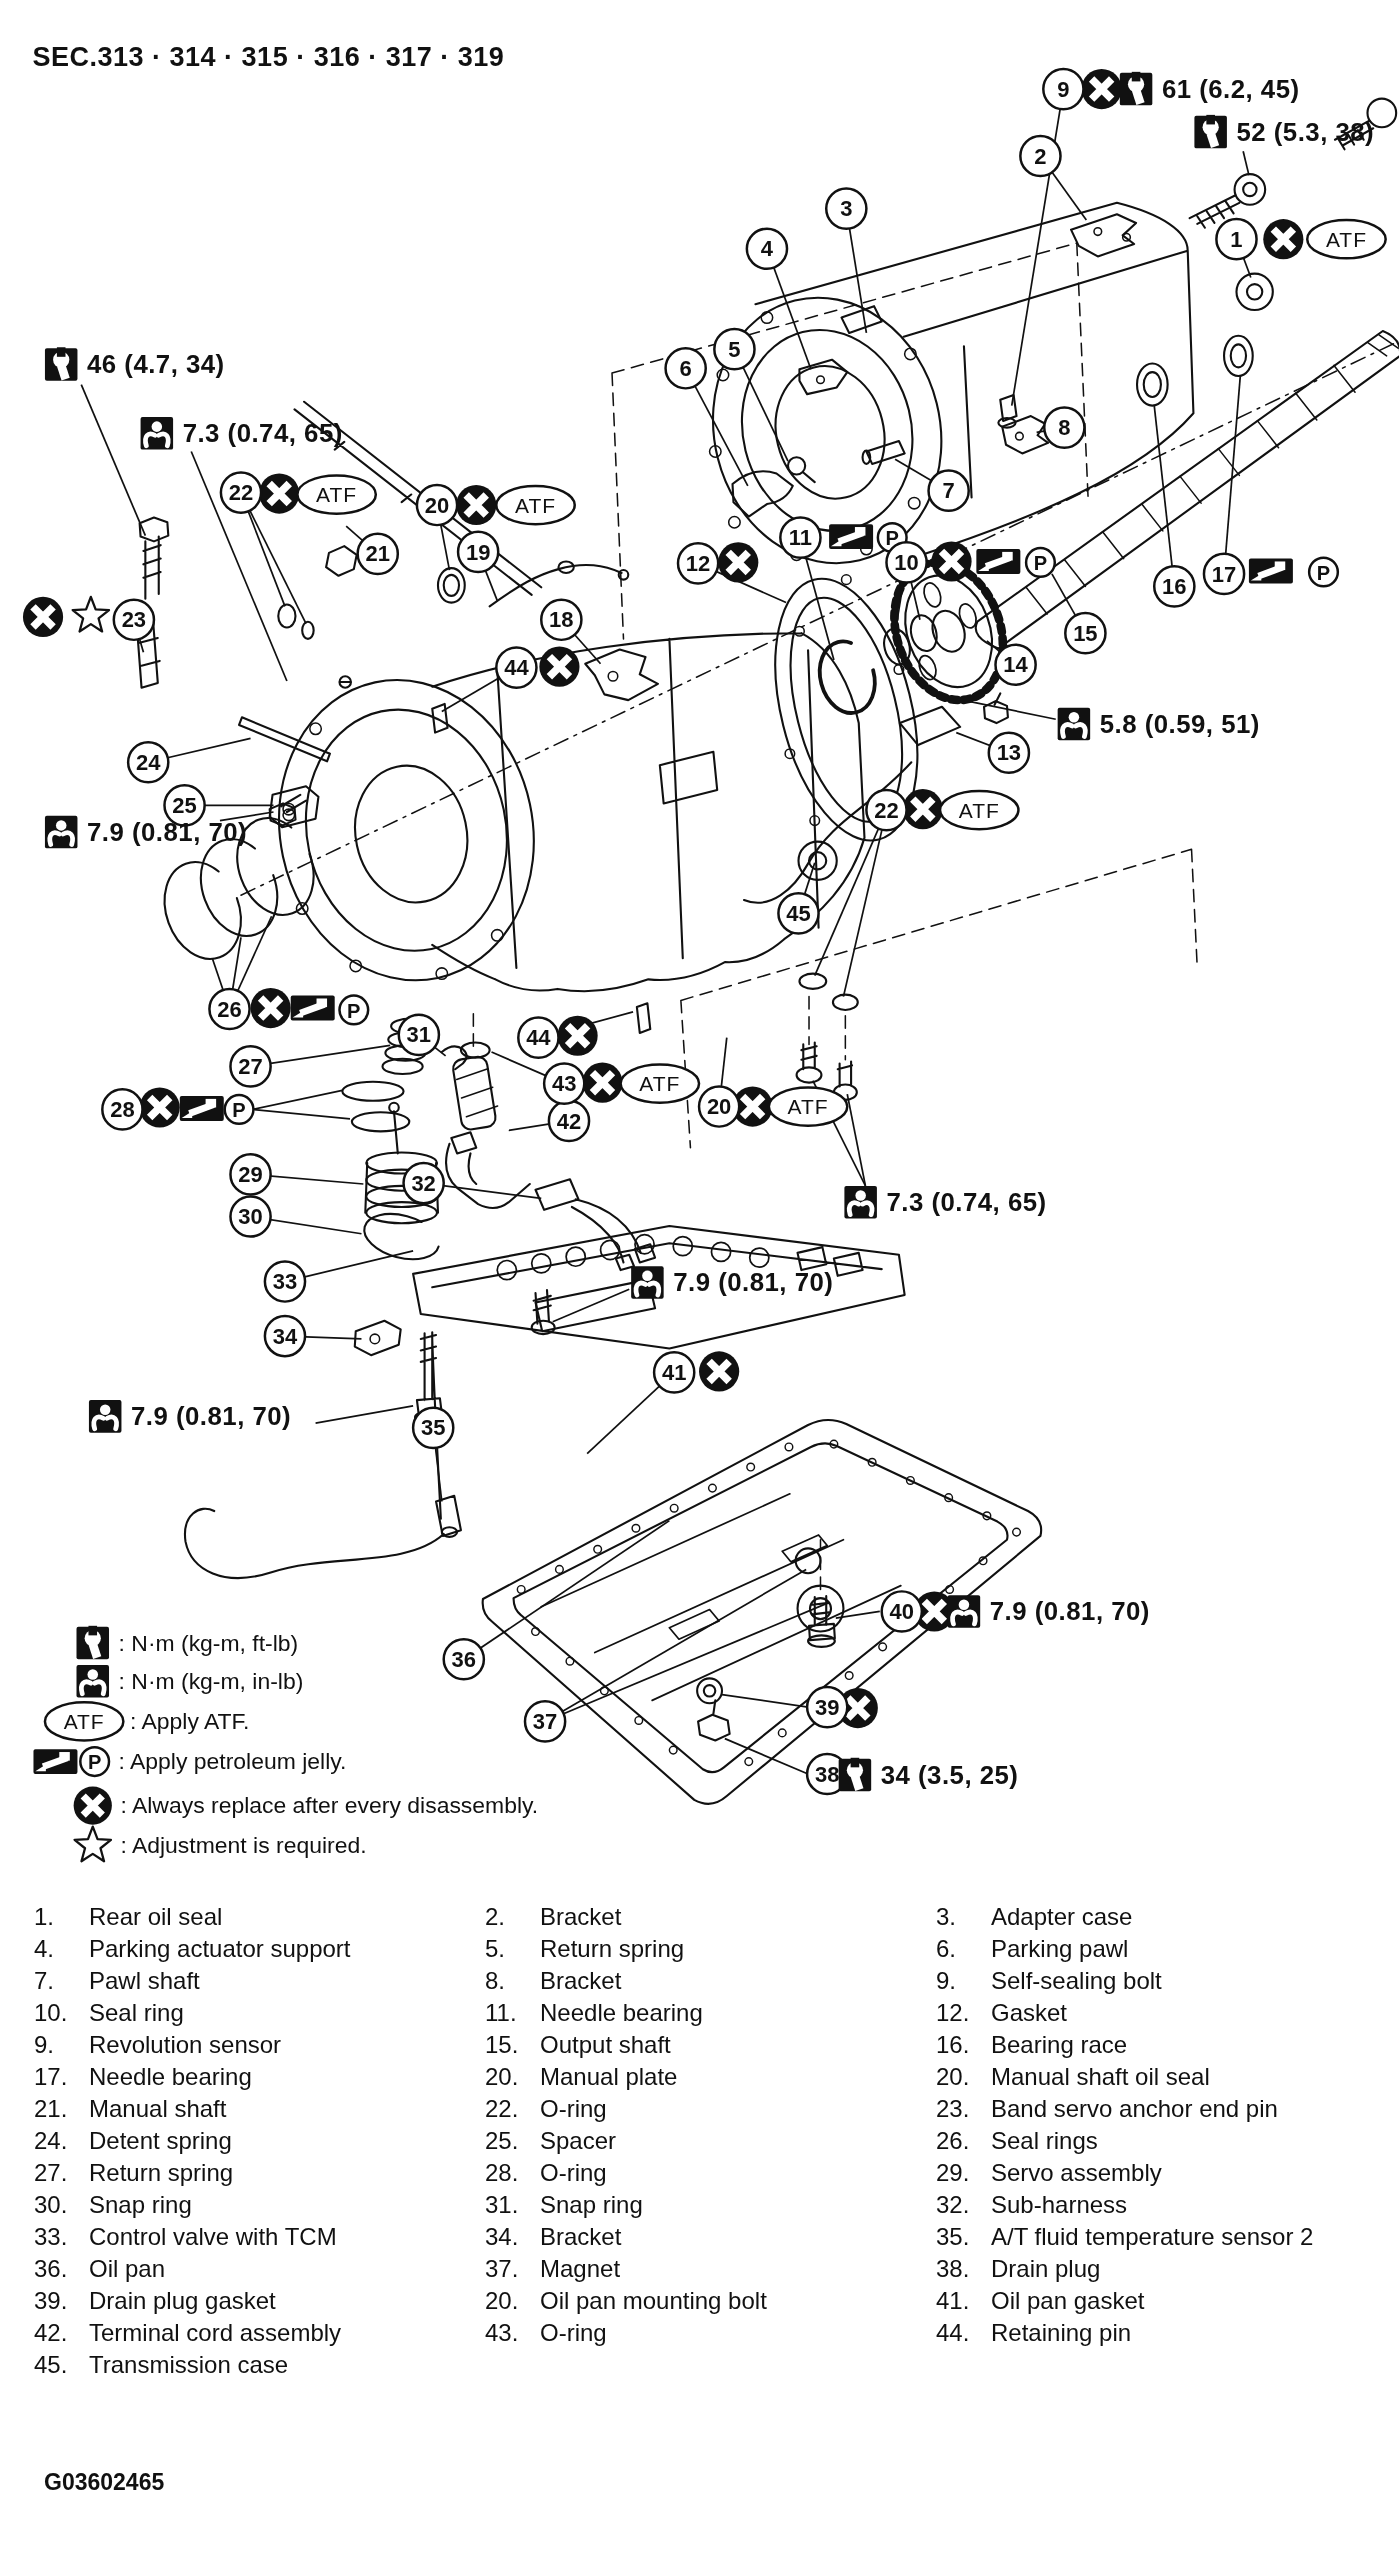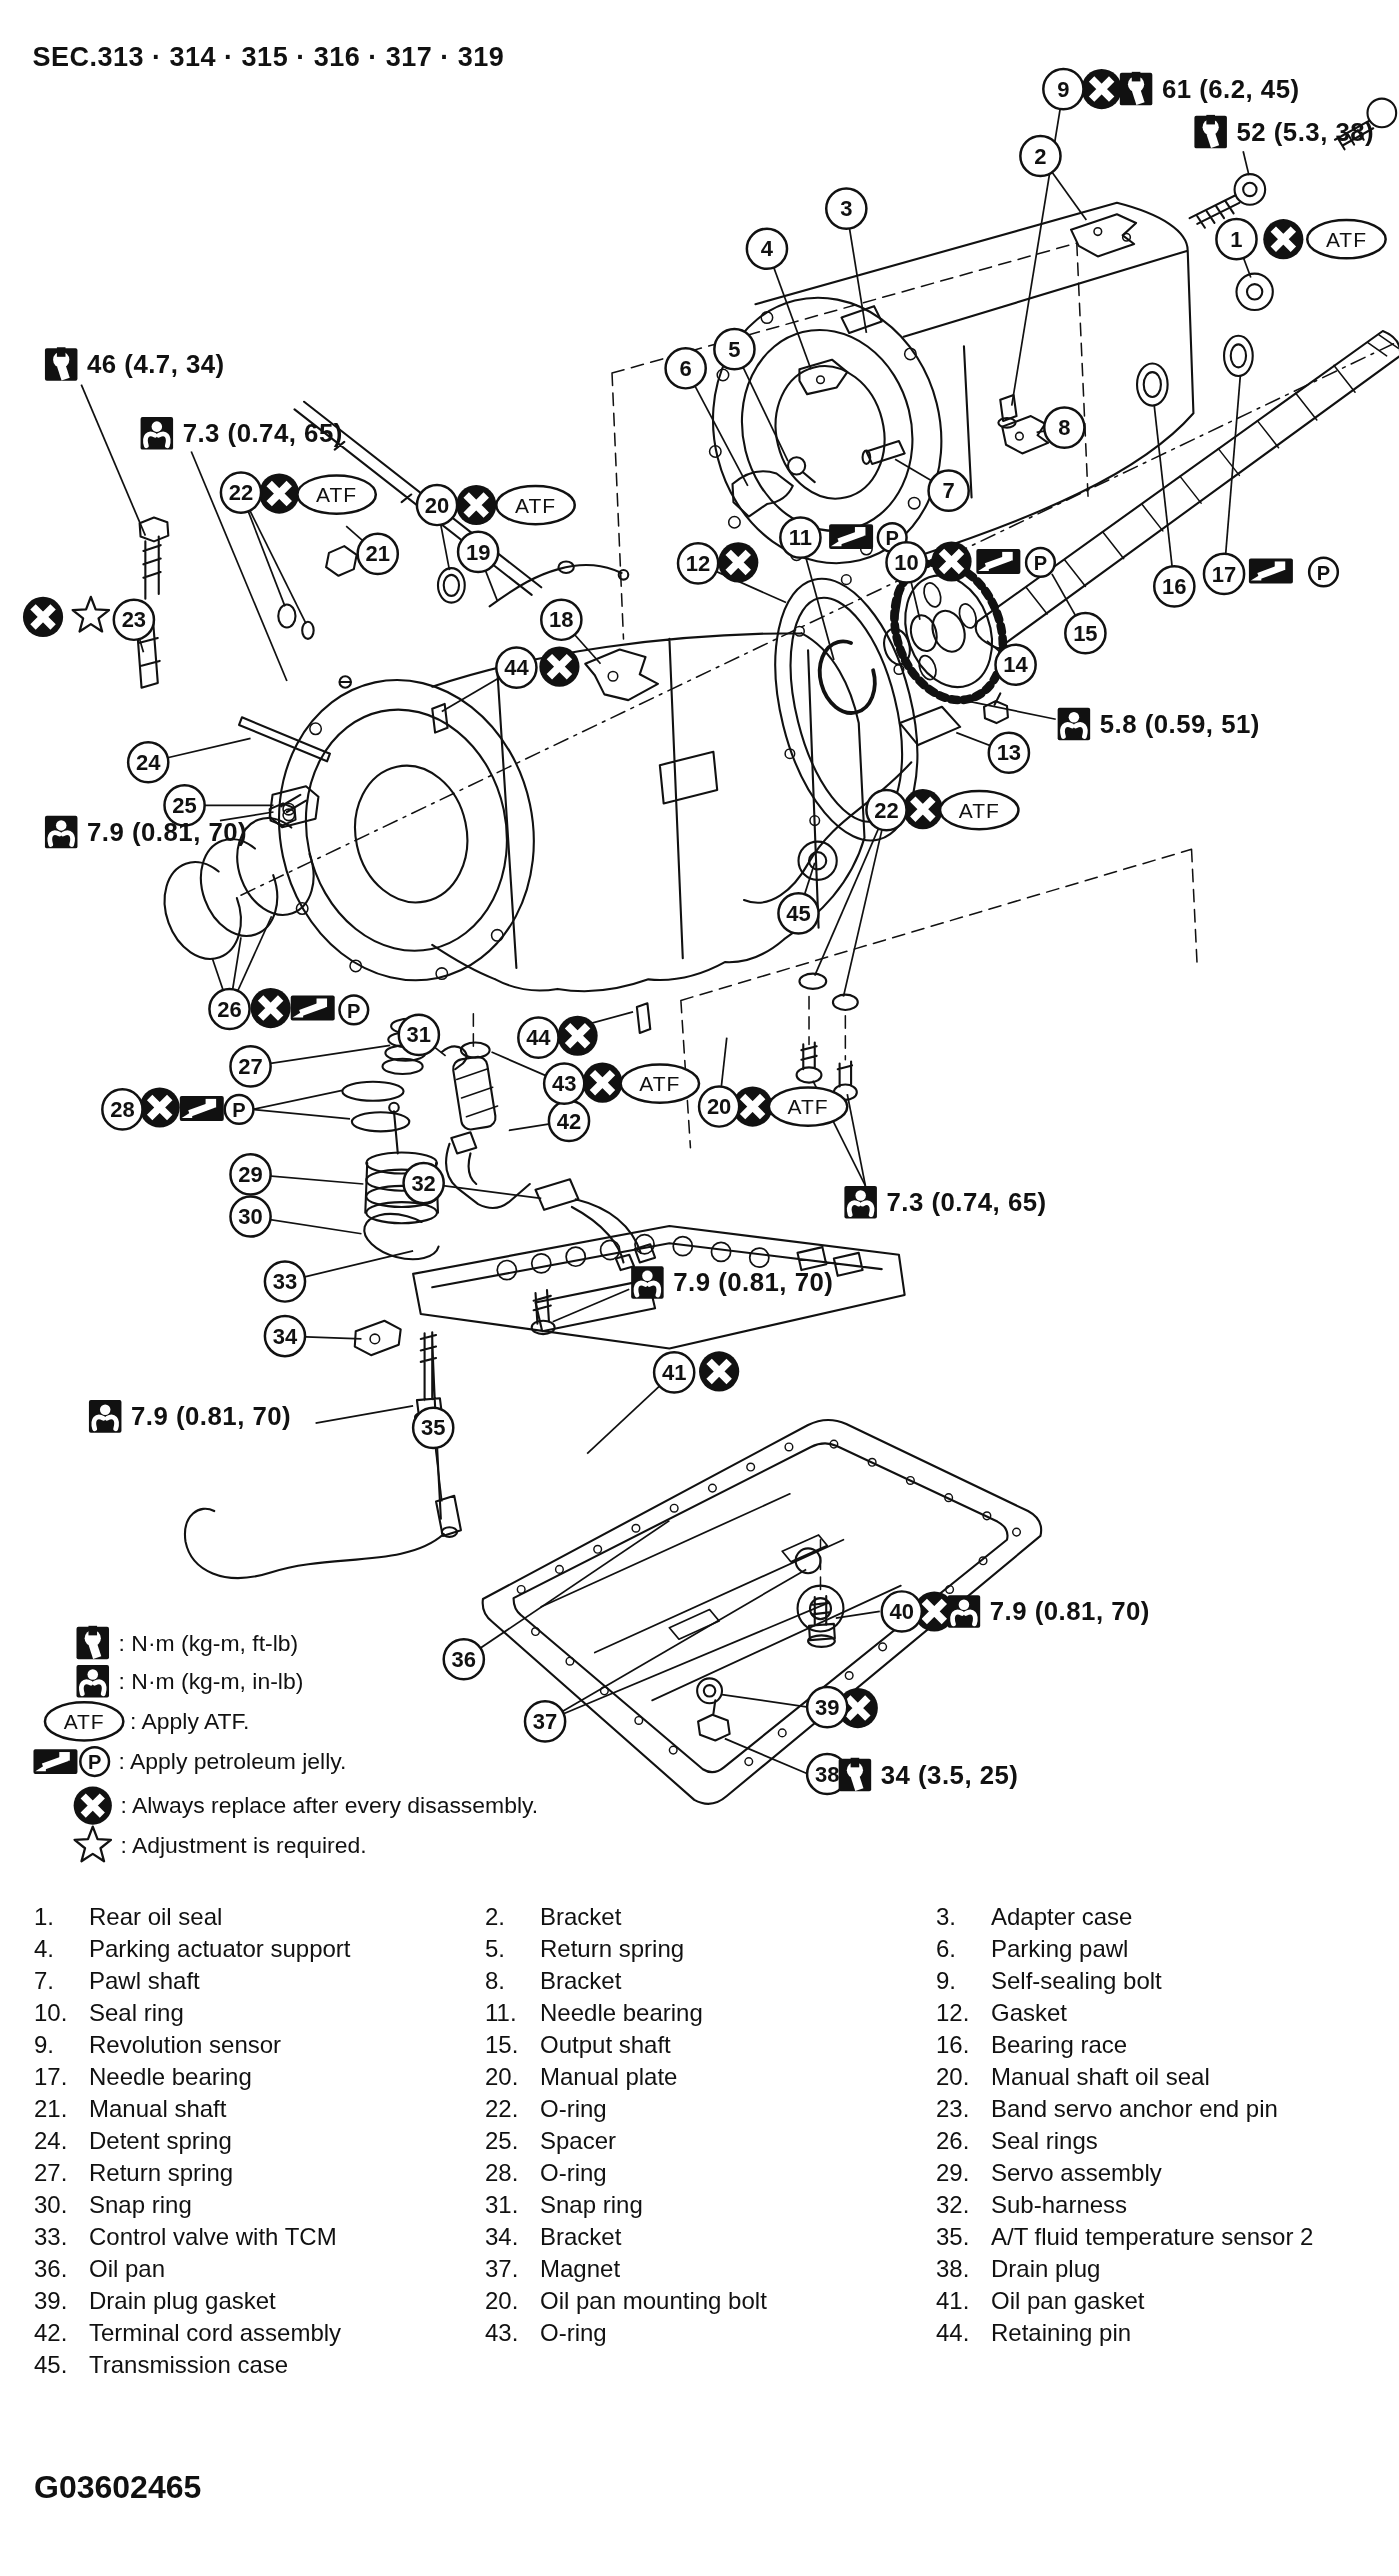--- a/index.html
+++ b/index.html
@@ -1,18 +1,18 @@
 <!DOCTYPE html>
 <html><head>
 <meta charset="utf-8">
 <style>
   html,body{margin:0;padding:0;background:#fff;}
   body{width:1400px;height:2576px;position:relative;font-family:"Liberation Sans",sans-serif;color:#111;}
   #page-title{position:absolute;left:32.5px;top:42px;font-size:27px;font-weight:bold;letter-spacing:0.5px;}
-  #figure-id{position:absolute;left:34px;top:2469px;font-size:32px;font-weight:bold;}
+  #figure-id{position:absolute;left:44px;top:2469px;font-size:23px;font-weight:bold;}
   #dxf{position:absolute;left:0;top:0;}
   .ln{stroke:#111;fill:none;stroke-width:2.2;stroke-linejoin:round;stroke-linecap:round;}
   svg text{font-family:"Liberation Sans",sans-serif;fill:#111;stroke:none;}
   #parts{position:absolute;left:34px;top:1901px;width:1341px;display:grid;
          grid-template-columns:451px 451px 436px;grid-auto-rows:32px;font-size:24px;}
   .pcell{display:flex;align-items:center;white-space:nowrap;}
   .pnum{width:55px;flex:none;}
 </style>
 </head>
 <body>

